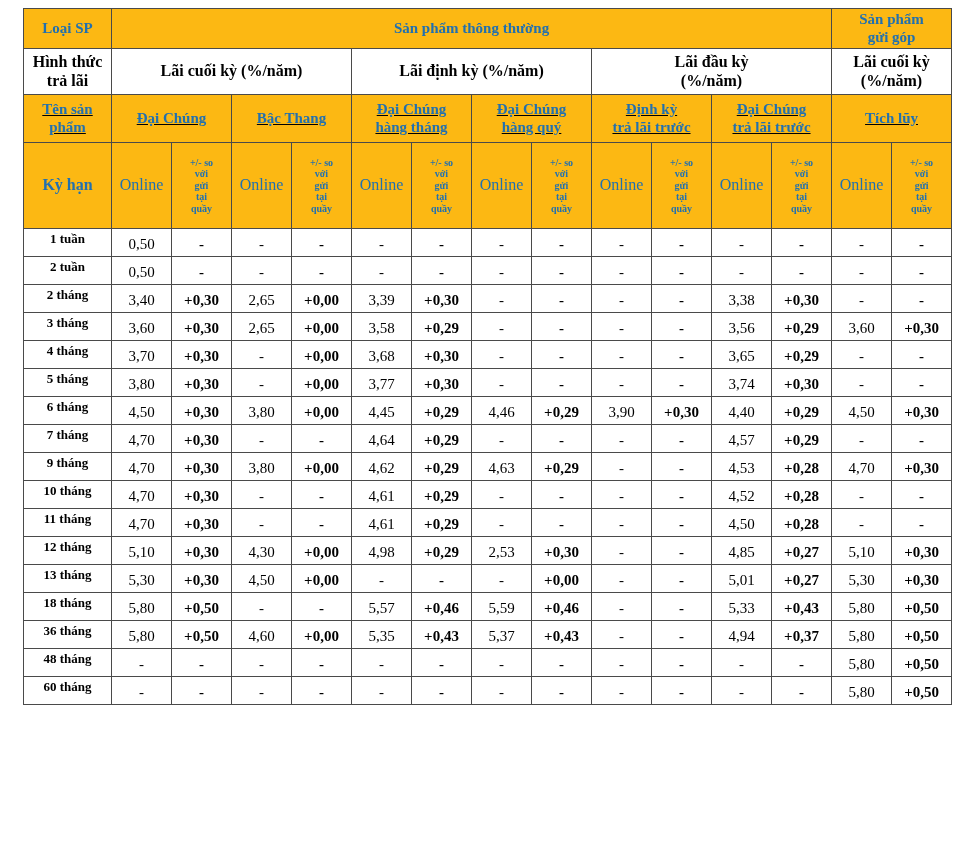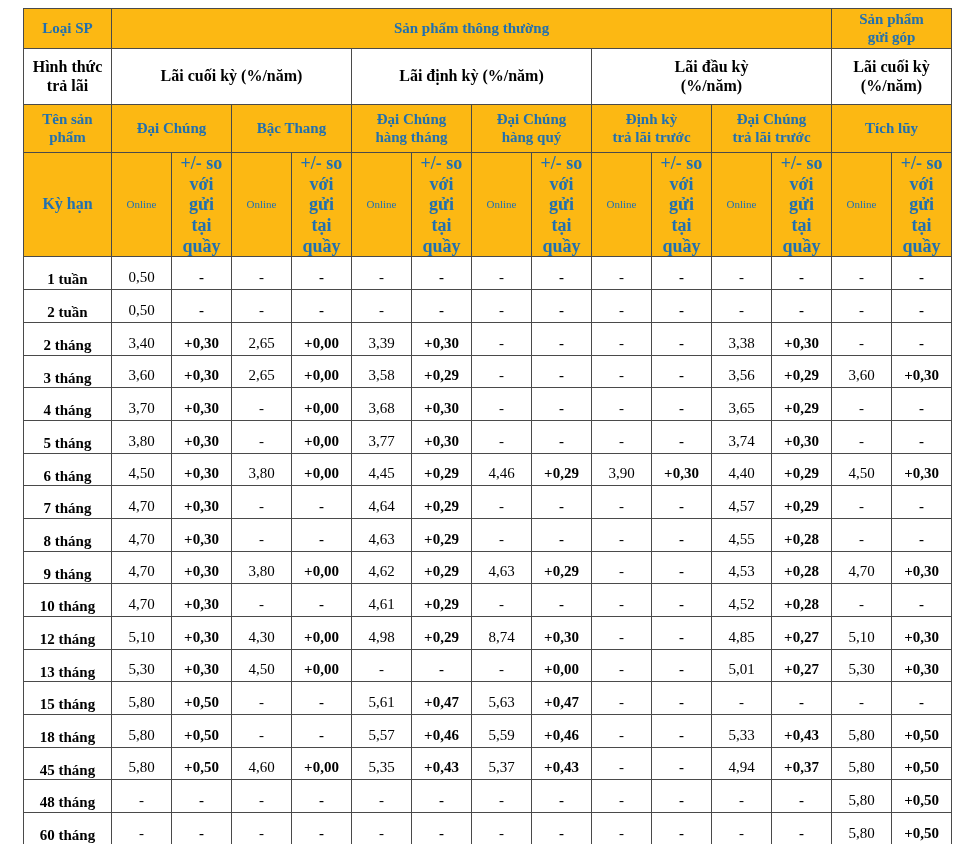--- a/index.html
+++ b/index.html
@@ -28,34 +28,34 @@
     text-align:center;
     padding:0 1px;
     overflow:hidden;
   }
   
   th{white-space:pre-line;line-height:1.18;}
   .y{background:var(--header-bg);color:var(--header-text);font-weight:bold;}
   .w{background:var(--white-bg);color:var(--body-text);font-weight:bold;}
   tr.r1{height:40px;}
   tr.r1 th{font-size:15px;}
-  tr.r2{height:56px;}
+  tr.r2{height:46px;}
   tr.r2 th{font-size:16px;}
-  tr.r3{height:48px;}
+  tr.r3{height:48px;text-decoration:underline;}
   tr.r3 th{font-size:15px;}
   tr.r4{height:86px;}
   tr.r4 th{vertical-align:middle;}
-  th.online-h{font-weight:normal;font-size:11px;}
-  th.diff-h{font-weight:bold;font-size:18px;line-height:1.15;}
+  th.online-h{font-weight:normal;font-size:16px;}
+  th.diff-h{font-weight:bold;font-size:10px;line-height:1.15;}
   
   tbody tr{height:28px;}
   tbody th.term{
     background:var(--white-bg);color:var(--body-text);
-    font-weight:bold;font-size:15px;
-    vertical-align:top;padding-top:14px;white-space:nowrap;
+    font-weight:bold;font-size:13px;
+    vertical-align:top;padding-top:2px;white-space:nowrap;
   }
   tbody td{
     font-size:15px;
     vertical-align:bottom;padding-bottom:4px;
     line-height:1;
   }
   tbody td.diff{font-weight:bold;}
   tbody td.online{font-weight:normal;}
 </style>
 </head>
@@ -289,37 +289,20 @@
           <td class="online">-</td>
           <td class="diff">-</td>
           <td class="online">-</td>
           <td class="diff">-</td>
           <td class="online">4,57</td>
           <td class="diff">+0,29</td>
           <td class="online">-</td>
           <td class="diff">-</td>
         </tr>
         <tr>
-          <th class="term" scope="row">8 tháng</th>
-          <td class="online">4,70</td>
-          <td class="diff">+0,30</td>
-          <td class="online">-</td>
-          <td class="diff">-</td>
-          <td class="online">4,63</td>
-          <td class="diff">+0,29</td>
-          <td class="online">-</td>
-          <td class="diff">-</td>
-          <td class="online">-</td>
-          <td class="diff">-</td>
-          <td class="online">4,55</td>
-          <td class="diff">+0,28</td>
-          <td class="online">-</td>
-          <td class="diff">-</td>
-        </tr>
-        <tr>
           <th class="term" scope="row">9 tháng</th>
           <td class="online">4,70</td>
           <td class="diff">+0,30</td>
           <td class="online">3,80</td>
           <td class="diff">+0,00</td>
           <td class="online">4,62</td>
           <td class="diff">+0,29</td>
           <td class="online">4,63</td>
           <td class="diff">+0,29</td>
           <td class="online">-</td>
@@ -340,28 +323,45 @@
           <td class="online">-</td>
           <td class="diff">-</td>
           <td class="online">-</td>
           <td class="diff">-</td>
           <td class="online">4,52</td>
           <td class="diff">+0,28</td>
           <td class="online">-</td>
           <td class="diff">-</td>
         </tr>
         <tr>
+          <th class="term" scope="row">11 tháng</th>
+          <td class="online">4,70</td>
+          <td class="diff">+0,30</td>
+          <td class="online">-</td>
+          <td class="diff">-</td>
+          <td class="online">4,61</td>
+          <td class="diff">+0,29</td>
+          <td class="online">-</td>
+          <td class="diff">-</td>
+          <td class="online">-</td>
+          <td class="diff">-</td>
+          <td class="online">4,50</td>
+          <td class="diff">+0,28</td>
+          <td class="online">-</td>
+          <td class="diff">-</td>
+        </tr>
+        <tr>
           <th class="term" scope="row">12 tháng</th>
           <td class="online">5,10</td>
           <td class="diff">+0,30</td>
           <td class="online">4,30</td>
           <td class="diff">+0,00</td>
           <td class="online">4,98</td>
           <td class="diff">+0,29</td>
-          <td class="online">8,74</td>
+          <td class="online">2,53</td>
           <td class="diff">+0,30</td>
           <td class="online">-</td>
           <td class="diff">-</td>
           <td class="online">4,85</td>
           <td class="diff">+0,27</td>
           <td class="online">5,10</td>
           <td class="diff">+0,30</td>
         </tr>
         <tr>
           <th class="term" scope="row">13 tháng</th>
@@ -372,57 +372,40 @@
           <td class="online">-</td>
           <td class="diff">-</td>
           <td class="online">-</td>
           <td class="diff">+0,00</td>
           <td class="online">-</td>
           <td class="diff">-</td>
           <td class="online">5,01</td>
           <td class="diff">+0,27</td>
           <td class="online">5,30</td>
           <td class="diff">+0,30</td>
-        </tr>
-        <tr>
-          <th class="term" scope="row">15 tháng</th>
-          <td class="online">5,80</td>
-          <td class="diff">+0,50</td>
-          <td class="online">-</td>
-          <td class="diff">-</td>
-          <td class="online">5,61</td>
-          <td class="diff">+0,47</td>
-          <td class="online">5,63</td>
-          <td class="diff">+0,47</td>
-          <td class="online">-</td>
-          <td class="diff">-</td>
-          <td class="online">-</td>
-          <td class="diff">-</td>
-          <td class="online">-</td>
-          <td class="diff">-</td>
         </tr>
         <tr>
           <th class="term" scope="row">18 tháng</th>
           <td class="online">5,80</td>
           <td class="diff">+0,50</td>
           <td class="online">-</td>
           <td class="diff">-</td>
           <td class="online">5,57</td>
           <td class="diff">+0,46</td>
           <td class="online">5,59</td>
           <td class="diff">+0,46</td>
           <td class="online">-</td>
           <td class="diff">-</td>
           <td class="online">5,33</td>
           <td class="diff">+0,43</td>
           <td class="online">5,80</td>
           <td class="diff">+0,50</td>
         </tr>
         <tr>
-          <th class="term" scope="row">45 tháng</th>
+          <th class="term" scope="row">36 tháng</th>
           <td class="online">5,80</td>
           <td class="diff">+0,50</td>
           <td class="online">4,60</td>
           <td class="diff">+0,00</td>
           <td class="online">5,35</td>
           <td class="diff">+0,43</td>
           <td class="online">5,37</td>
           <td class="diff">+0,43</td>
           <td class="online">-</td>
           <td class="diff">-</td>

